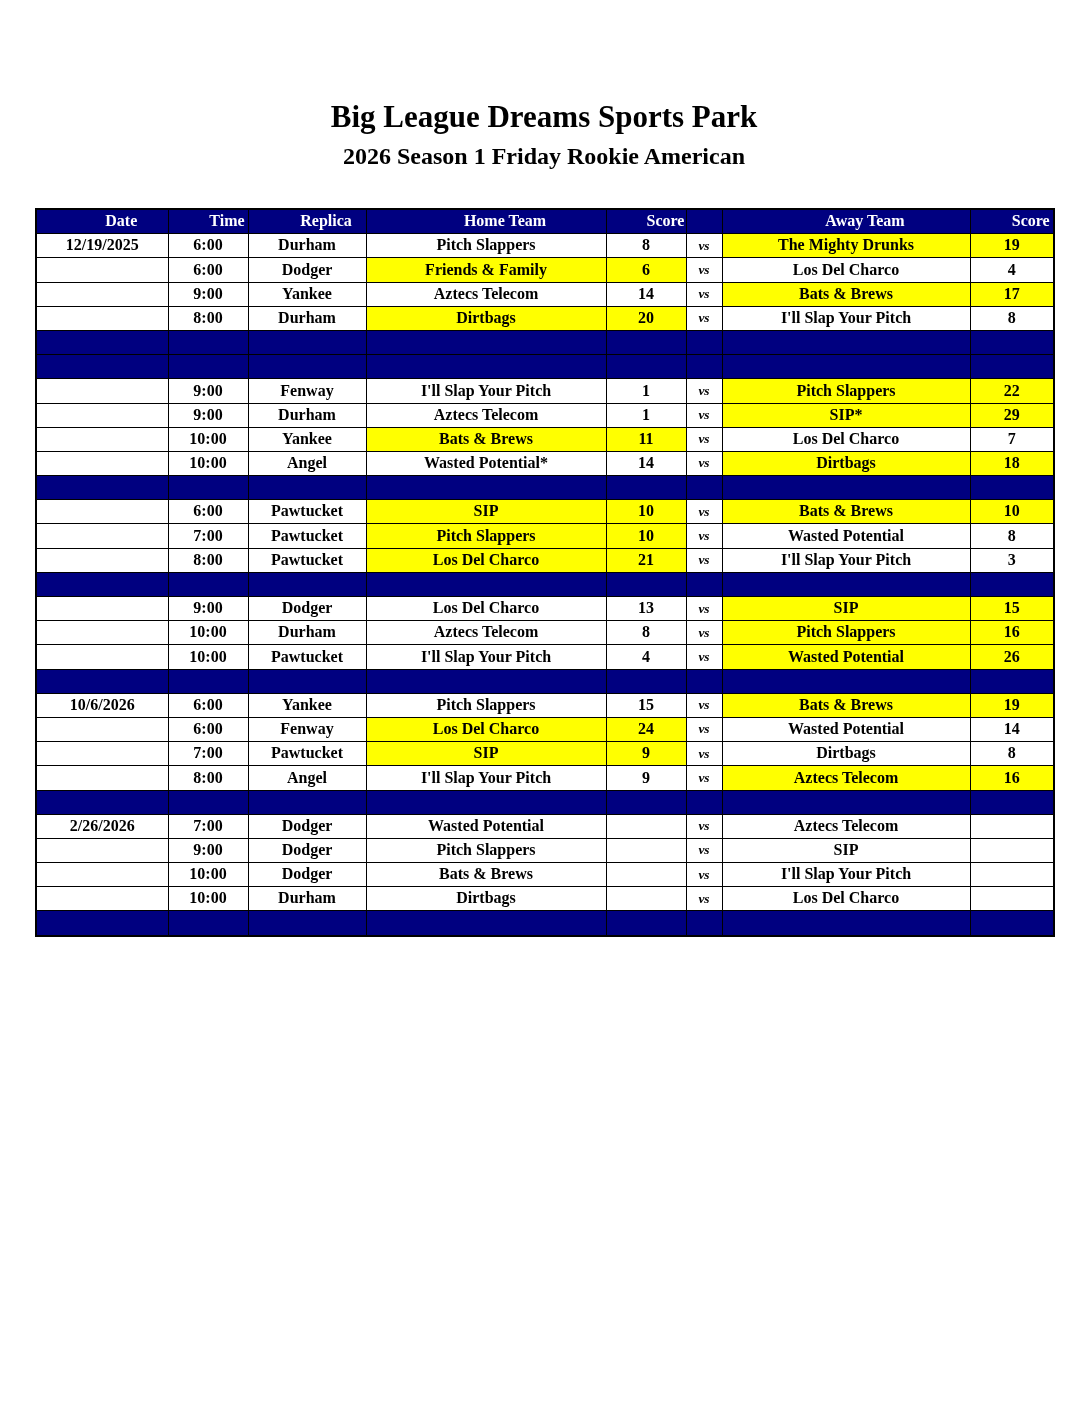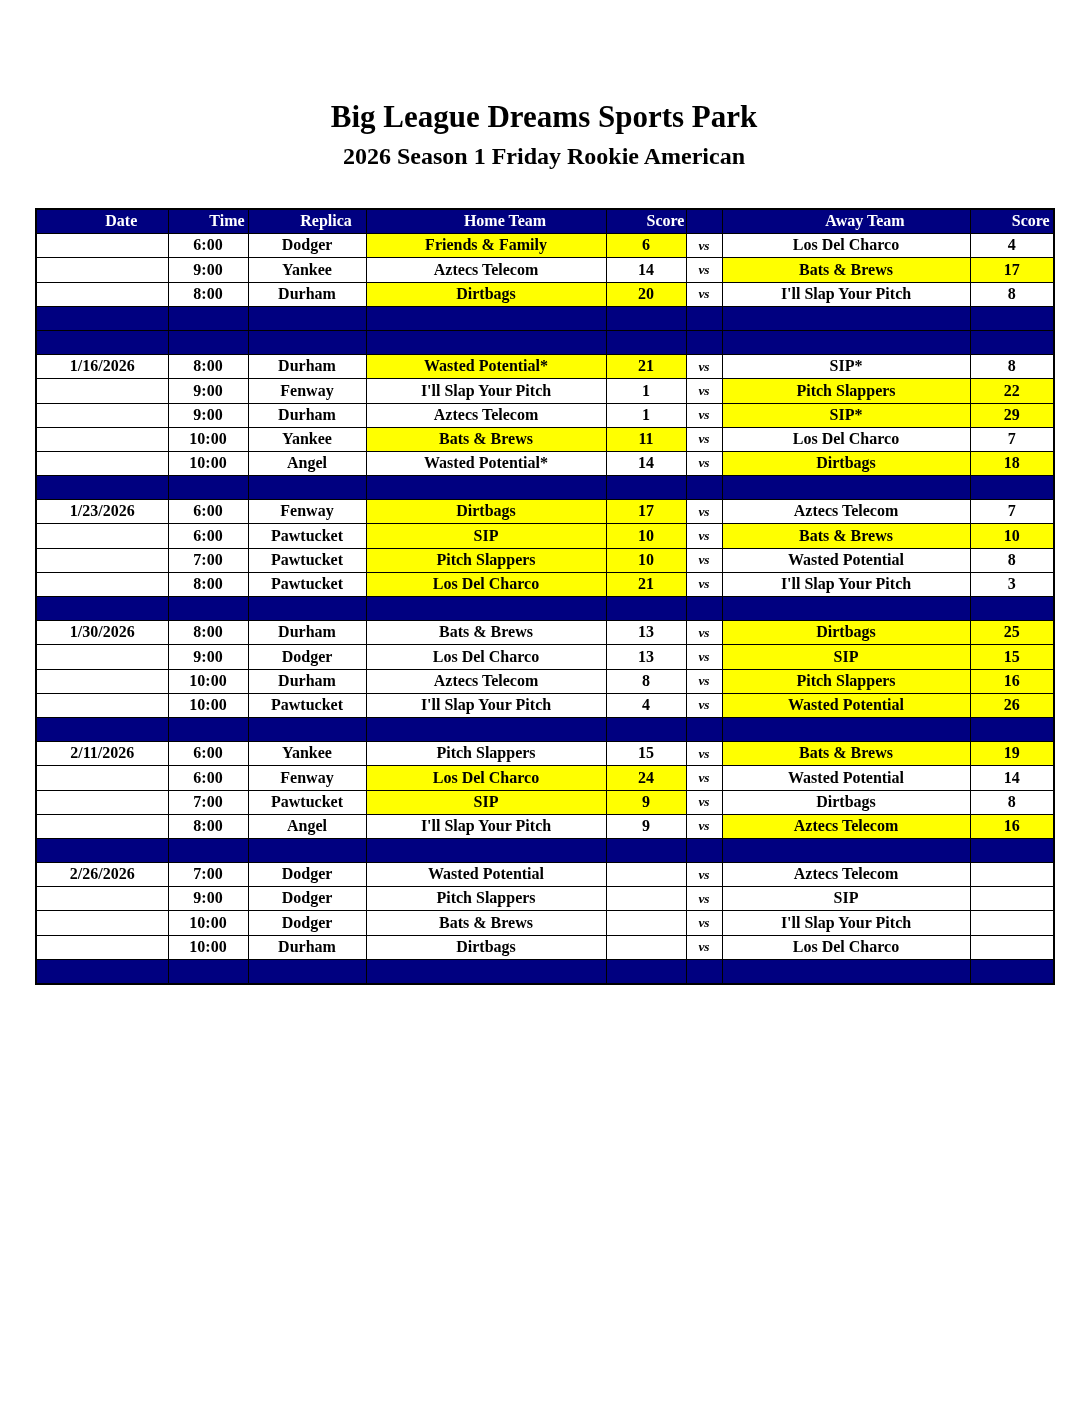--- a/index.html
+++ b/index.html
@@ -62,20 +62,30 @@
         <th>Replica</th>
         <th>Home Team</th>
         <th>Score</th>
         <th></th>
         <th>Away Team</th>
         <th>Score</th>
       </tr>
     </thead>
     <tbody id="schedule-rows">
         <tr>
+          <td>12/19/2025</td>
+          <td>6:00</td>
+          <td>Durham</td>
+          <td>Pitch Slappers</td>
+          <td>8</td>
+          <td class="vs">vs</td>
+          <td class="win">The Mighty Drunks</td>
+          <td class="win">19</td>
+        </tr>
+        <tr>
           <td></td>
           <td>6:00</td>
           <td>Dodger</td>
           <td class="win">Friends &amp; Family</td>
           <td class="win">6</td>
           <td class="vs">vs</td>
           <td>Los Del Charco</td>
           <td>4</td>
         </tr>
         <tr>
@@ -112,30 +122,20 @@
           <td></td>
           <td></td>
           <td></td>
           <td></td>
           <td></td>
           <td></td>
           <td></td>
           <td></td>
         </tr>
         <tr>
-          <td>1/16/2026</td>
-          <td>8:00</td>
-          <td>Durham</td>
-          <td class="win">Wasted Potential*</td>
-          <td class="win">21</td>
-          <td class="vs">vs</td>
-          <td>SIP*</td>
-          <td>8</td>
-        </tr>
-        <tr>
           <td></td>
           <td>9:00</td>
           <td>Fenway</td>
           <td>I'll Slap Your Pitch</td>
           <td>1</td>
           <td class="vs">vs</td>
           <td class="win">Pitch Slappers</td>
           <td class="win">22</td>
         </tr>
         <tr>
@@ -172,30 +172,20 @@
           <td></td>
           <td></td>
           <td></td>
           <td></td>
           <td></td>
           <td></td>
           <td></td>
           <td></td>
         </tr>
         <tr>
-          <td>1/23/2026</td>
-          <td>6:00</td>
-          <td>Fenway</td>
-          <td class="win">Dirtbags</td>
-          <td class="win">17</td>
-          <td class="vs">vs</td>
-          <td>Aztecs Telecom</td>
-          <td>7</td>
-        </tr>
-        <tr>
           <td></td>
           <td>6:00</td>
           <td>Pawtucket</td>
           <td class="win">SIP</td>
           <td class="win">10</td>
           <td class="vs">vs</td>
           <td class="win">Bats &amp; Brews</td>
           <td class="win">10</td>
         </tr>
         <tr>
@@ -222,30 +212,20 @@
           <td></td>
           <td></td>
           <td></td>
           <td></td>
           <td></td>
           <td></td>
           <td></td>
           <td></td>
         </tr>
         <tr>
-          <td>1/30/2026</td>
-          <td>8:00</td>
-          <td>Durham</td>
-          <td>Bats &amp; Brews</td>
-          <td>13</td>
-          <td class="vs">vs</td>
-          <td class="win">Dirtbags</td>
-          <td class="win">25</td>
-        </tr>
-        <tr>
           <td></td>
           <td>9:00</td>
           <td>Dodger</td>
           <td>Los Del Charco</td>
           <td>13</td>
           <td class="vs">vs</td>
           <td class="win">SIP</td>
           <td class="win">15</td>
         </tr>
         <tr>
@@ -272,21 +252,21 @@
           <td></td>
           <td></td>
           <td></td>
           <td></td>
           <td></td>
           <td></td>
           <td></td>
           <td></td>
         </tr>
         <tr>
-          <td>2/11/2026</td>
+          <td>10/6/2026</td>
           <td>6:00</td>
           <td>Yankee</td>
           <td>Pitch Slappers</td>
           <td>15</td>
           <td class="vs">vs</td>
           <td class="win">Bats &amp; Brews</td>
           <td class="win">19</td>
         </tr>
         <tr>
           <td></td>

